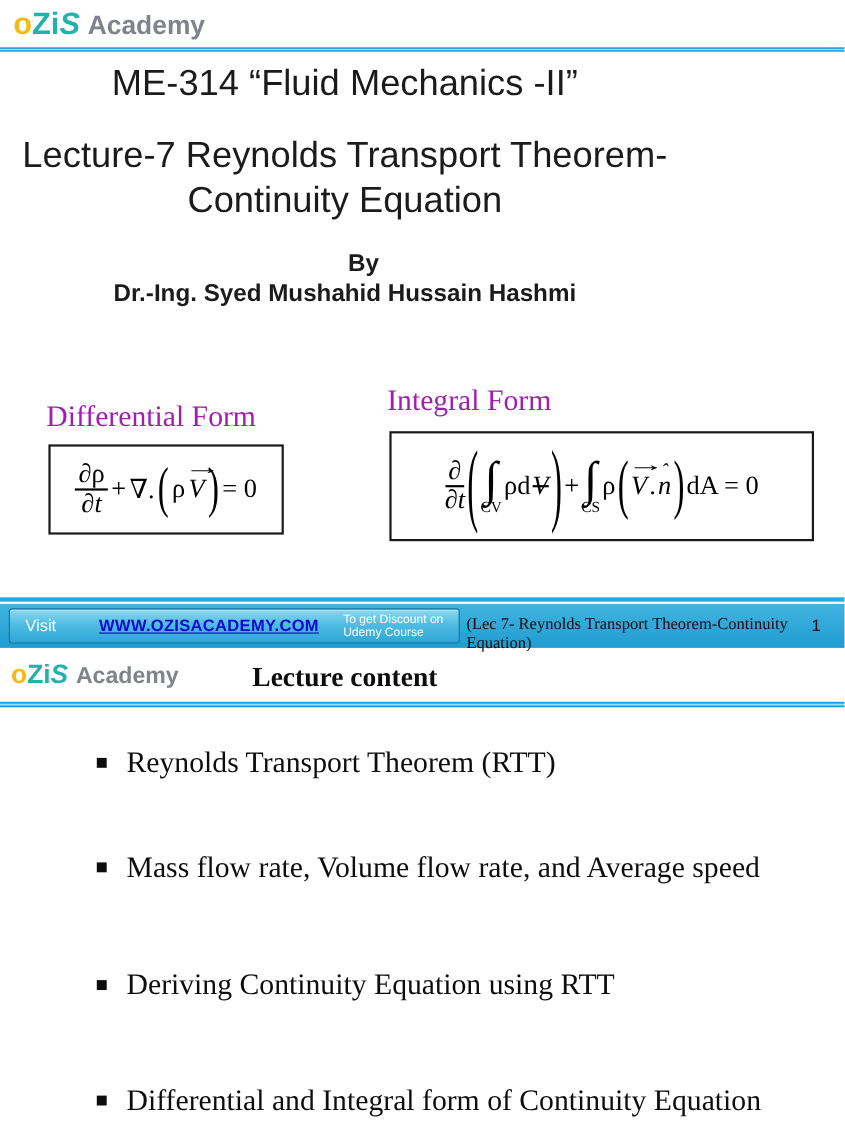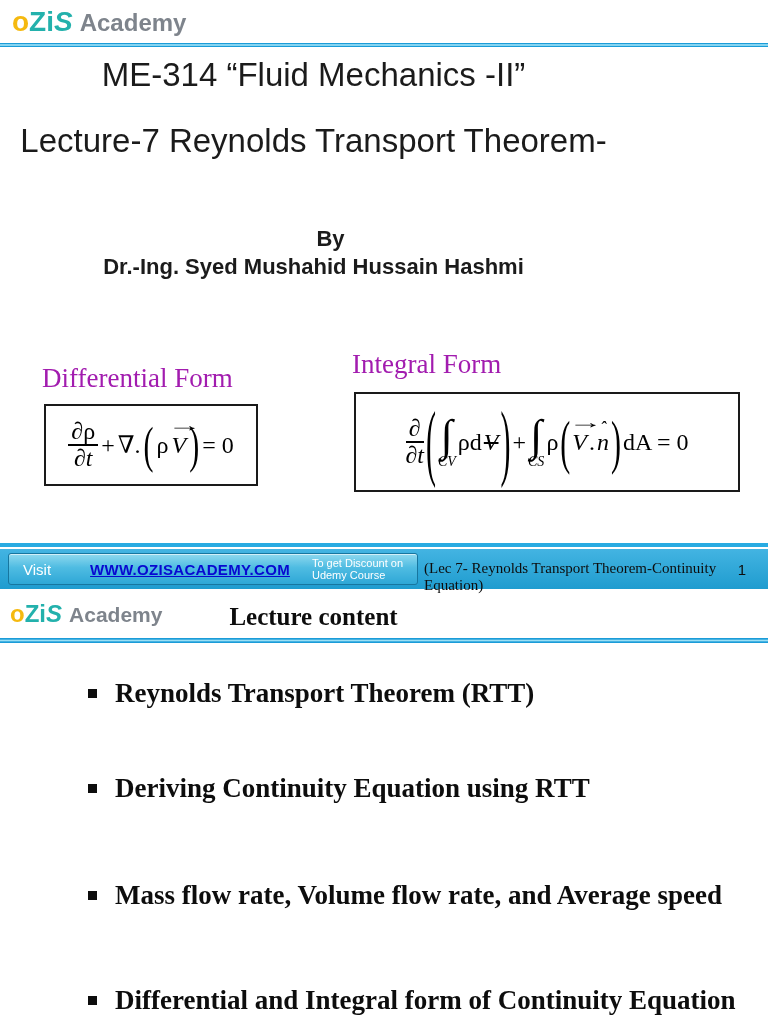--- a/index.html
+++ b/index.html
@@ -55,30 +55,30 @@
   .frac .num{border-bottom:2px solid #000;padding:0 3px;}
   .it{font-style:italic;}
   .bigp{display:inline-block;font-weight:400;transform-origin:center;}
   .p16{font-size:30px;transform:scaleY(1.7);}
   .p28{font-size:30px;transform:scaleY(2.8);}
   .p18{font-size:30px;transform:scaleY(2.0);}
   .vec{position:relative;display:inline-block;}
   .vec .arr{position:absolute;left:-4px;top:-17px;font-size:18px;transform:scaleX(1.9);transform-origin:left center;}
   .intcol{display:inline-flex;flex-direction:column;align-items:center;line-height:1;}
   .intcol .int{font-size:44px;line-height:.95;}
-  .intcol .isub{font-size:14px;font-style:italic;margin-top:-1px;}
+  .intcol .isub{font-size:14px;margin-top:-1px;}
   .volbar{text-decoration:line-through;font-style:italic;}
   .hatwrap{position:relative;display:inline-block;}
   .hatwrap .hat{position:absolute;left:3px;top:-11px;font-size:18px;}
 
   
   #s2-title{top:603px;font-family:"Liberation Serif","DejaVu Serif",serif;font-size:25px;font-weight:700;color:#0d0d0d;}
   #bullets{position:absolute;left:88px;top:676px;right:16px;list-style:none;margin:0;padding:0;
            font-family:"Liberation Serif","DejaVu Serif",serif;font-size:27px;color:#0d0d0d;}
-  #bullets li{display:flex;align-items:center;line-height:1.3;font-weight:bold;}
+  #bullets li{display:flex;align-items:center;line-height:1.3;}
   #bullets li:nth-child(1){margin-bottom:60px;}
   #bullets li:nth-child(2){margin-bottom:72px;}
   #bullets li:nth-child(3){margin-bottom:70px;}
   .sq{width:9px;height:9px;background:#0d0d0d;margin-right:18px;flex:0 0 auto;align-self:center;}
 </style>
 </head>
 <body>
 
 <div id="page">
 
@@ -91,20 +91,21 @@
       <span class="l-s">S</span>
       <span class="l-acad">Academy</span>
     </div>
 
     <div id="rule-top" class="cyanrule"></div>
 
     <div id="course-title" class="centerline">ME-314 “Fluid Mechanics -II”</div>
 
     <div id="lecture-title" class="centerline">
       <div>Lecture-7 Reynolds Transport Theorem-</div>
+      <div>Continuity Equation</div>
     </div>
 
     <div id="by-label" class="centerline">By</div>
     <div id="author" class="centerline">Dr.-Ing. Syed Mushahid Hussain Hashmi</div>
 
     <div id="diff-label" class="form-label">Differential Form</div>
     <div id="int-label" class="form-label">Integral Form</div>
 
     <div id="eq1" class="eqbox">
       <span class="frac">
@@ -172,25 +173,25 @@
     <div id="s2-title" class="centerline">Lecture content</div>
     <div id="rule-s2" class="cyanrule"></div>
 
     <ul id="bullets">
       <li>
         <span class="sq"></span>
         <span>Reynolds Transport Theorem (RTT)</span>
       </li>
       <li>
         <span class="sq"></span>
-        <span>Deriving Continuity Equation using RTT</span>
+        <span>Mass flow rate, Volume flow rate, and Average speed</span>
       </li>
       <li>
         <span class="sq"></span>
-        <span>Mass flow rate, Volume flow rate, and Average speed</span>
+        <span>Deriving Continuity Equation using RTT</span>
       </li>
       <li>
         <span class="sq"></span>
         <span>Differential and Integral form of Continuity Equation</span>
       </li>
     </ul>
   </div>
 </div>
 
 </body></html>

